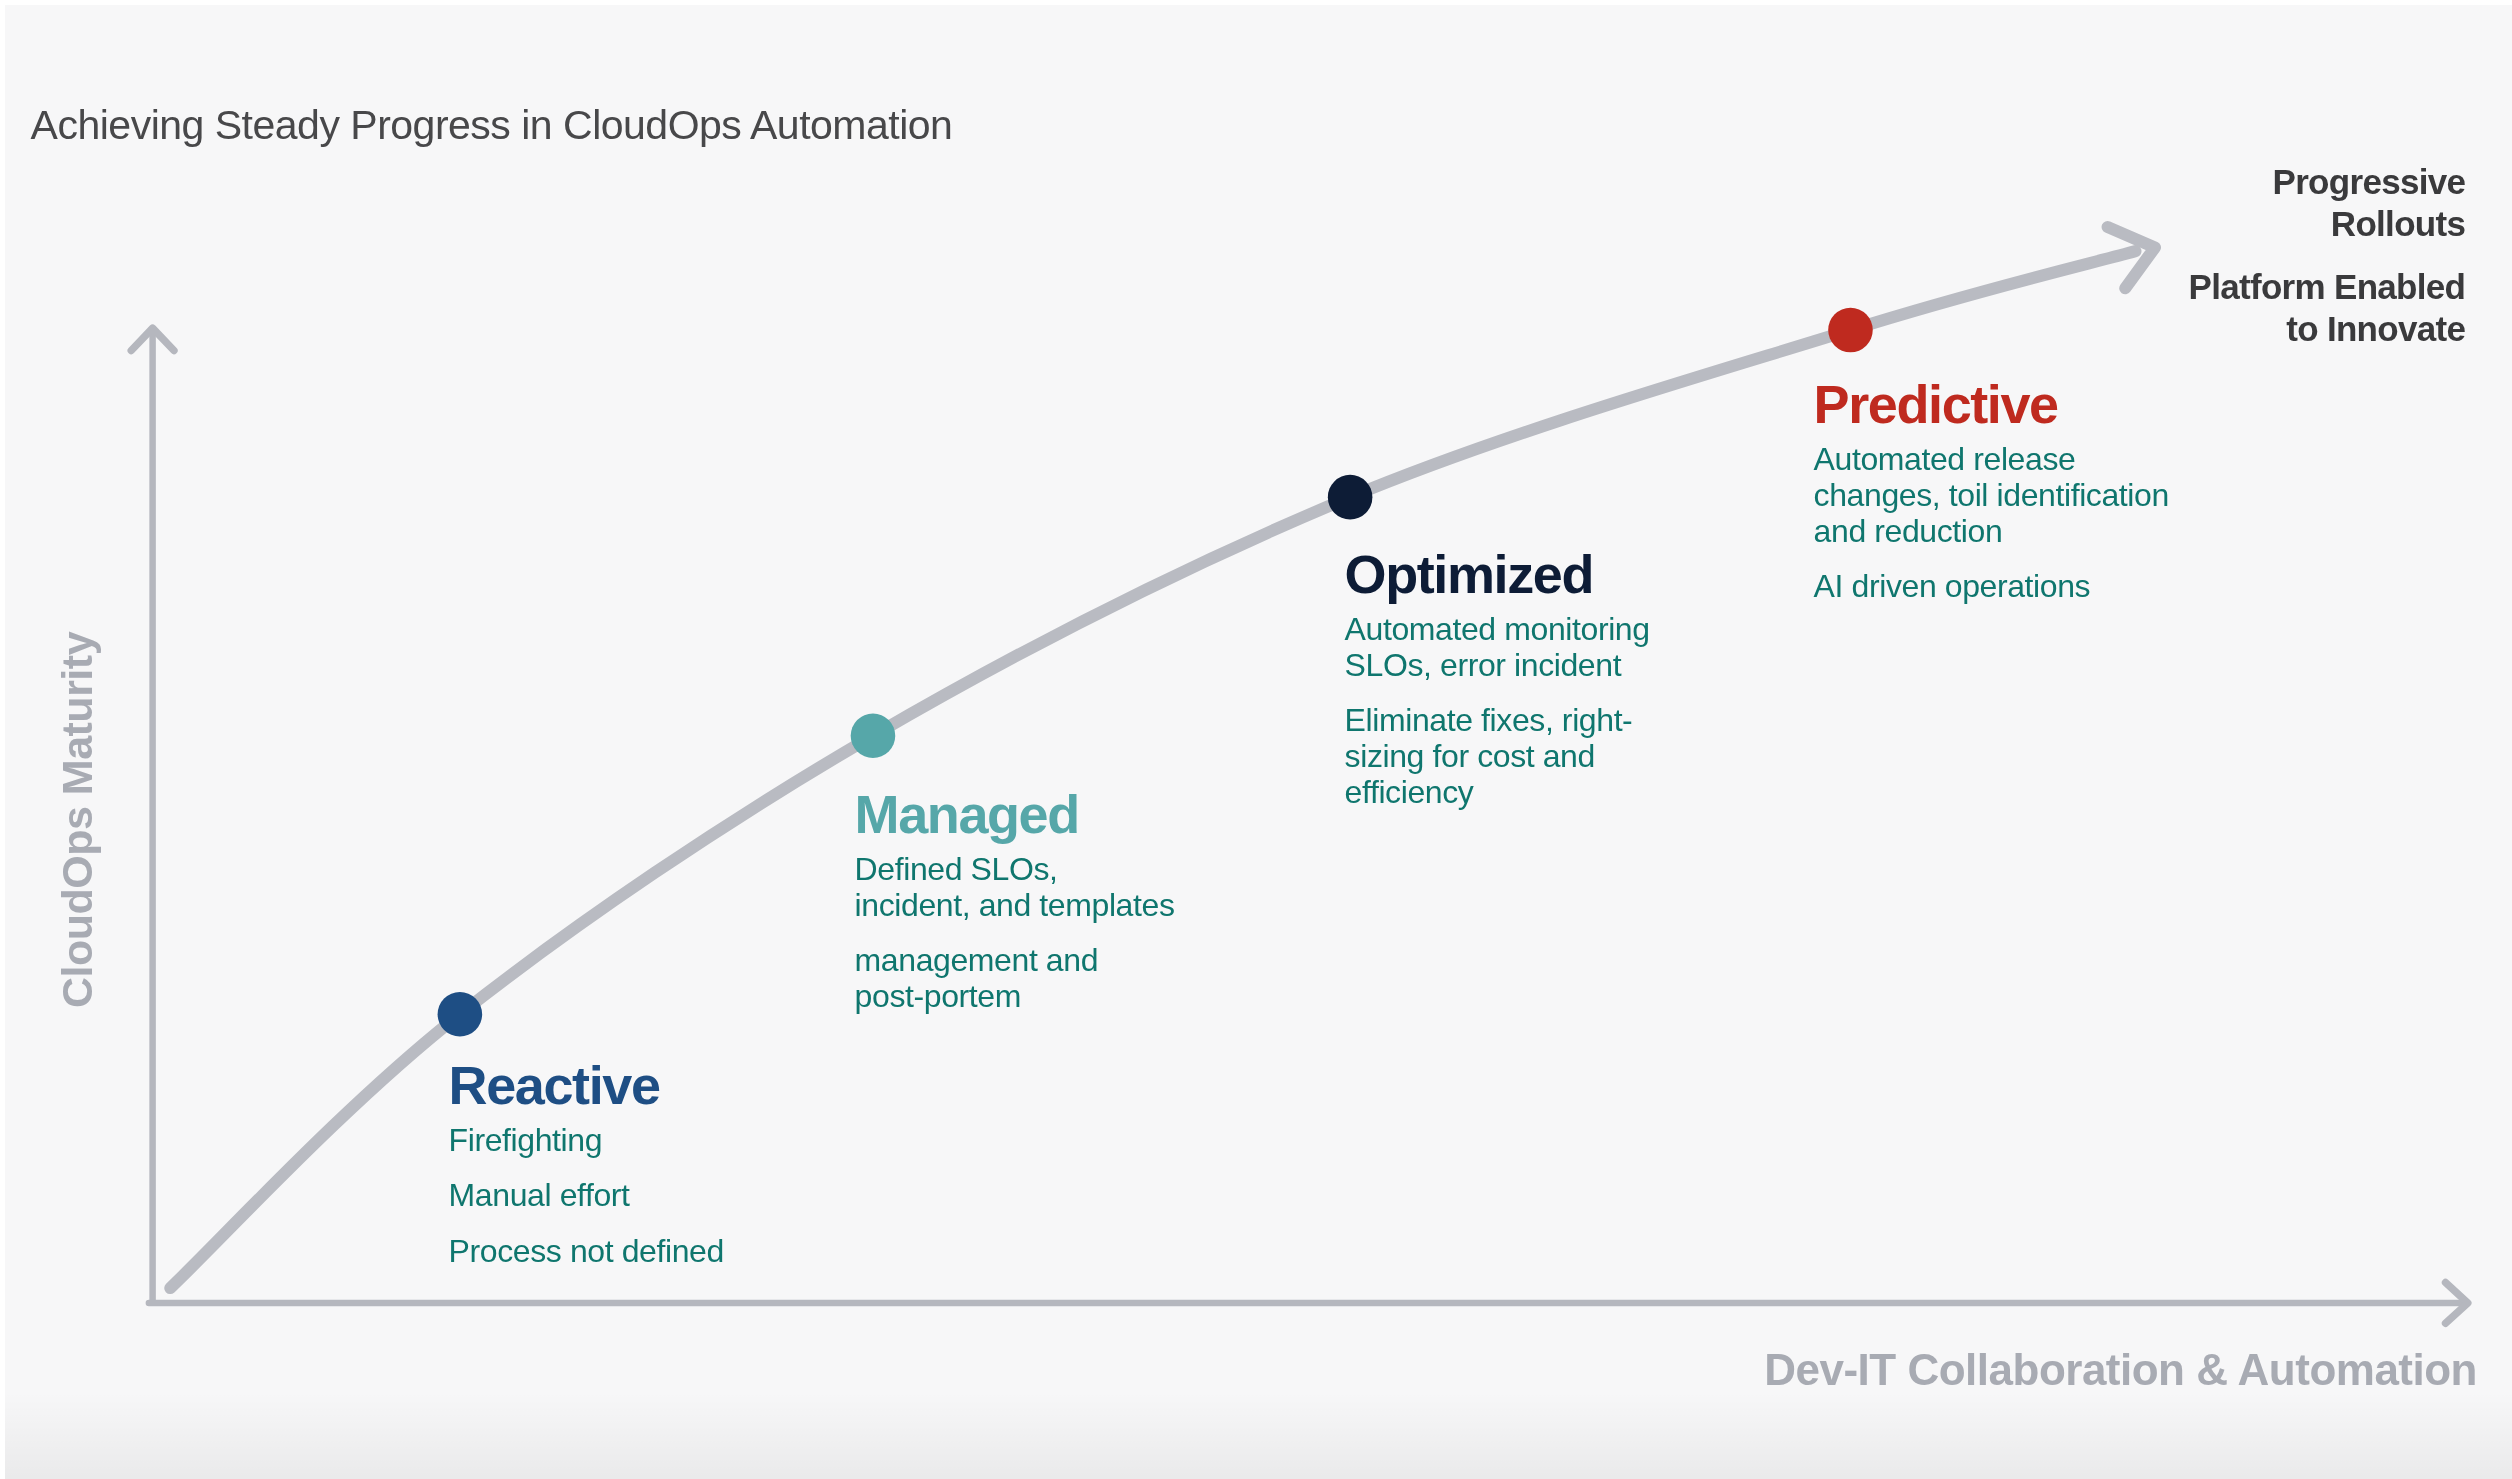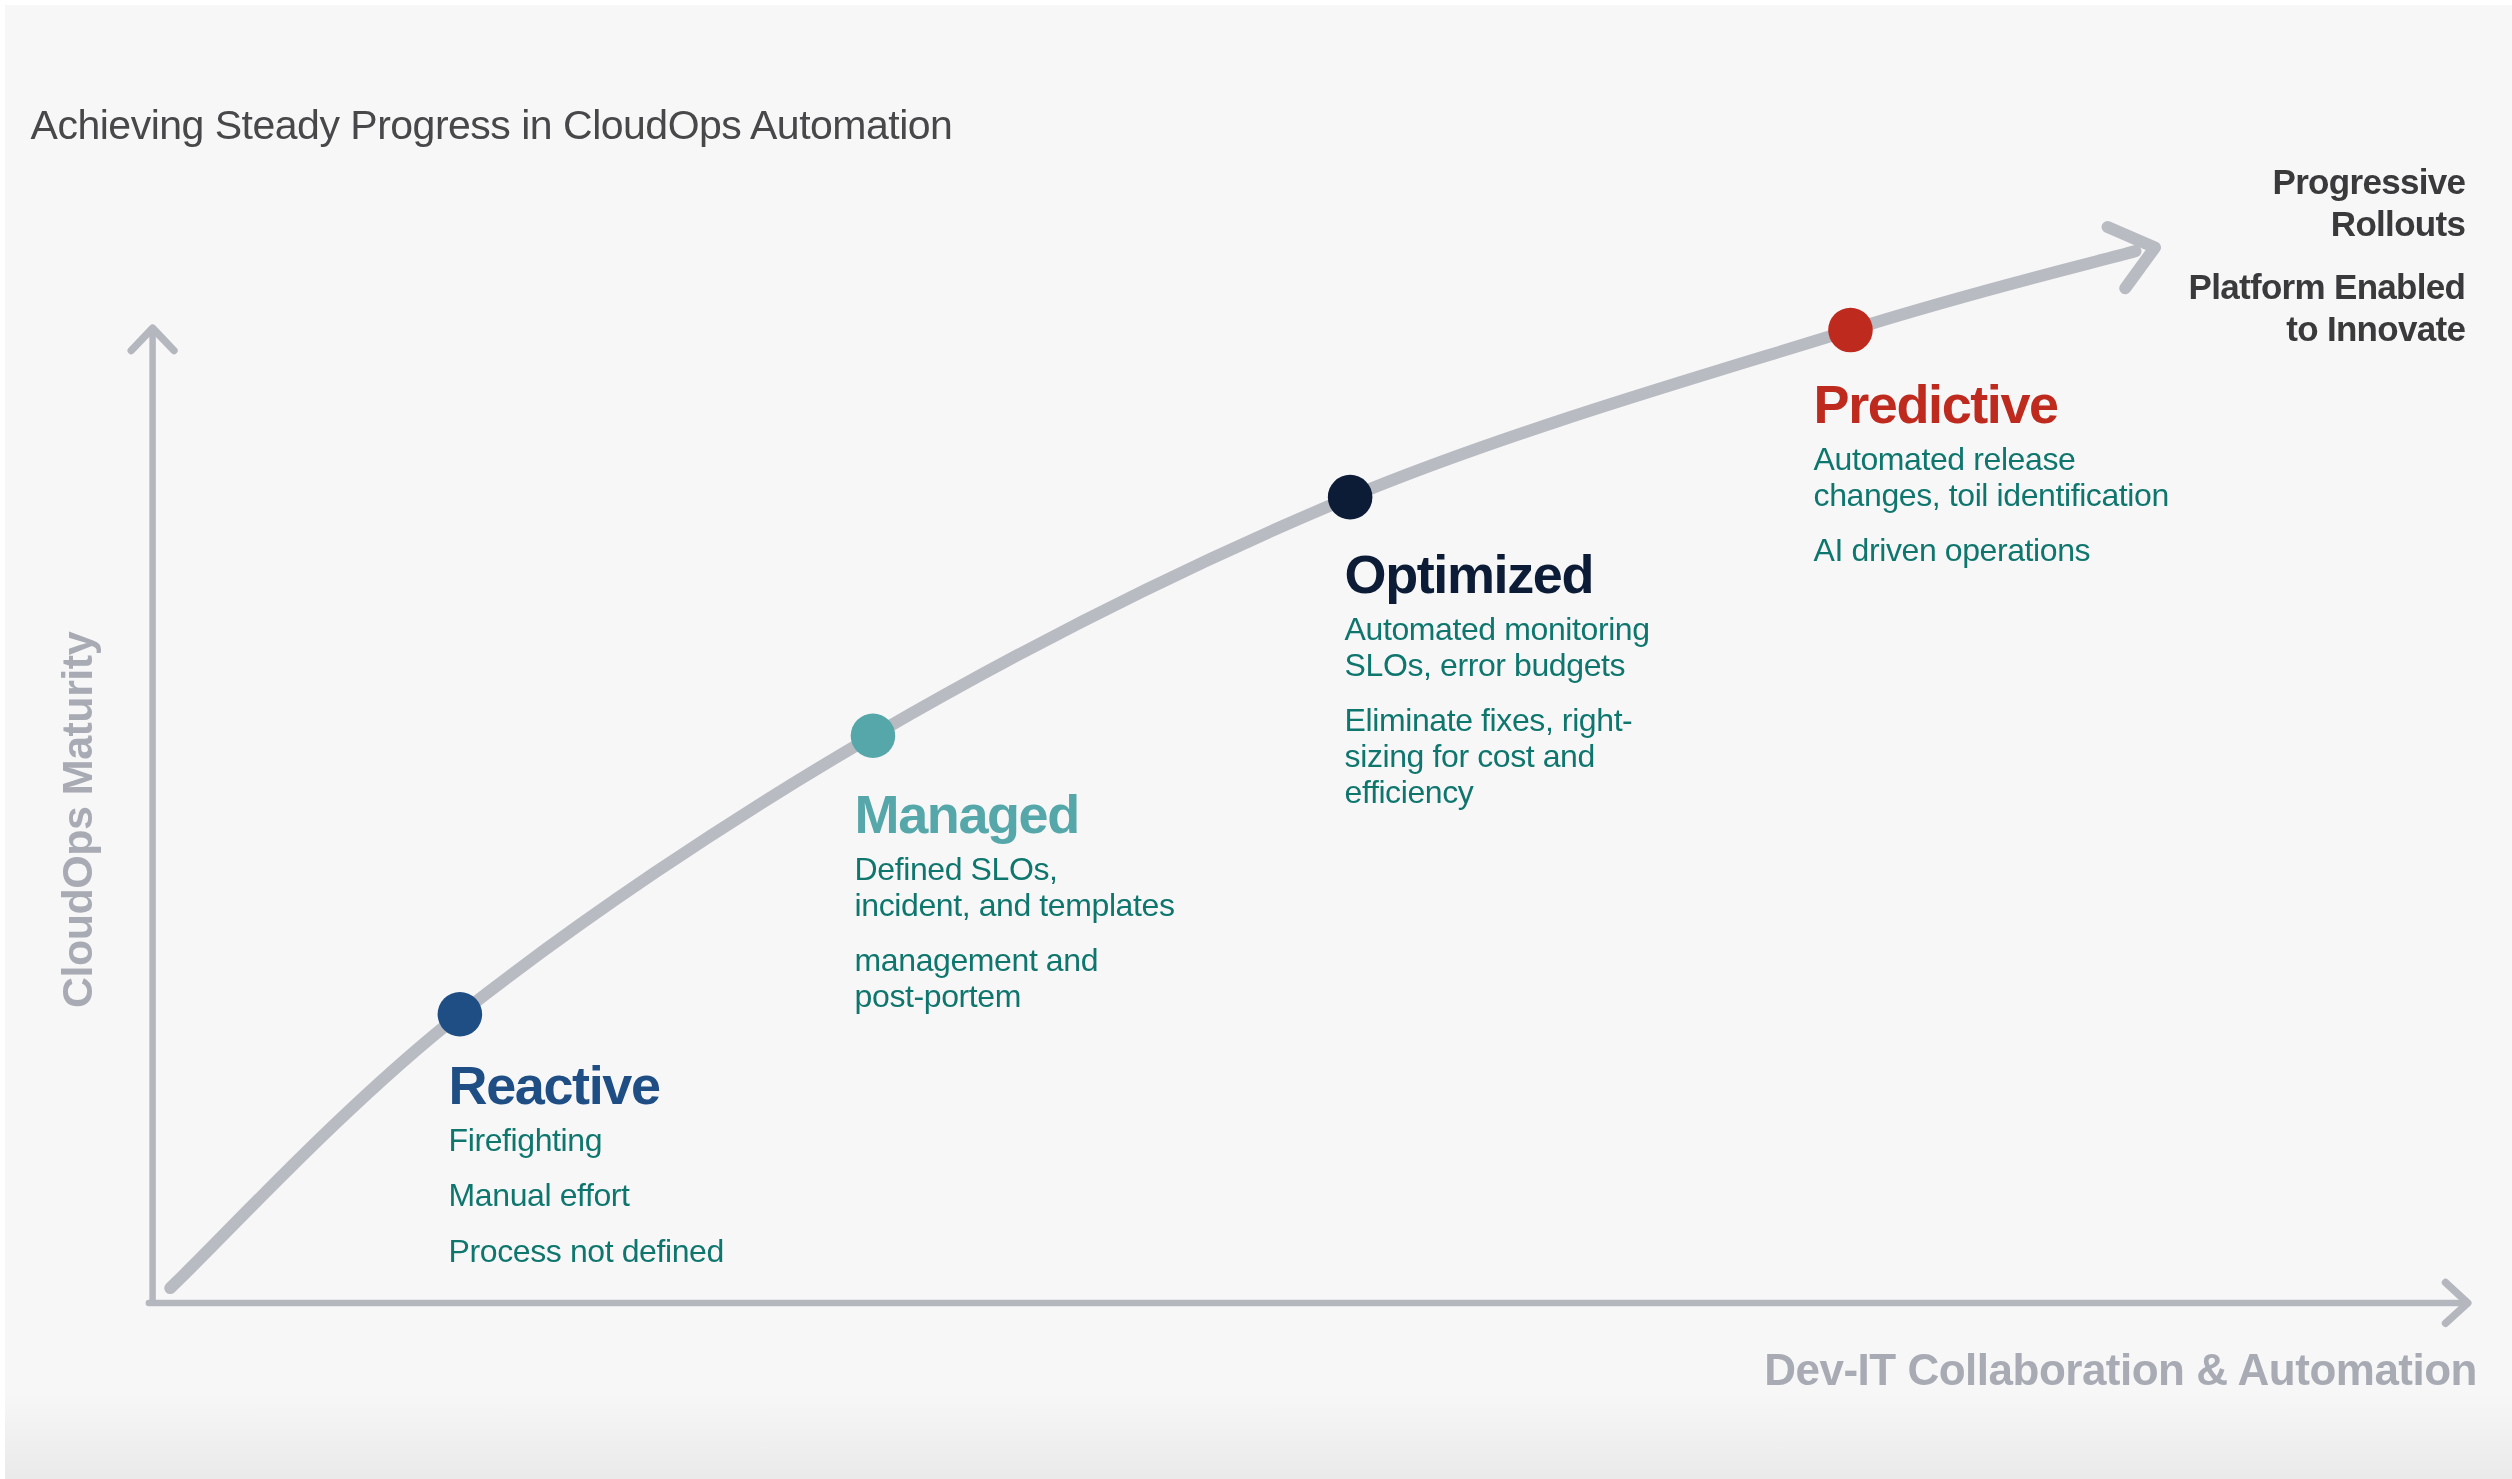--- a/index.html
+++ b/index.html
@@ -112,34 +112,35 @@
     <div class="para">
       <div class="line">management and</div>
       <div class="line">post-portem</div>
     </div>
   </div>
 
   <div class="stage stage--optimized">
     <h2>Optimized</h2>
     <div class="para">
       <div class="line">Automated monitoring</div>
-      <div class="line">SLOs, error budgets</div>
+      <div class="line">SLOs, error incident</div>
     </div>
     <div class="para">
       <div class="line">Eliminate fixes, right-</div>
       <div class="line">sizing for cost and</div>
       <div class="line">efficiency</div>
     </div>
   </div>
 
   <div class="stage stage--predictive">
     <h2>Predictive</h2>
     <div class="para">
       <div class="line">Automated release</div>
       <div class="line">changes, toil identification</div>
+      <div class="line">and reduction</div>
     </div>
     <div class="para">
       <div class="line">AI driven operations</div>
     </div>
   </div>
 
   <div class="endnote">
     <div class="group">
       <div class="line">Progressive</div>
       <div class="line">Rollouts</div>

